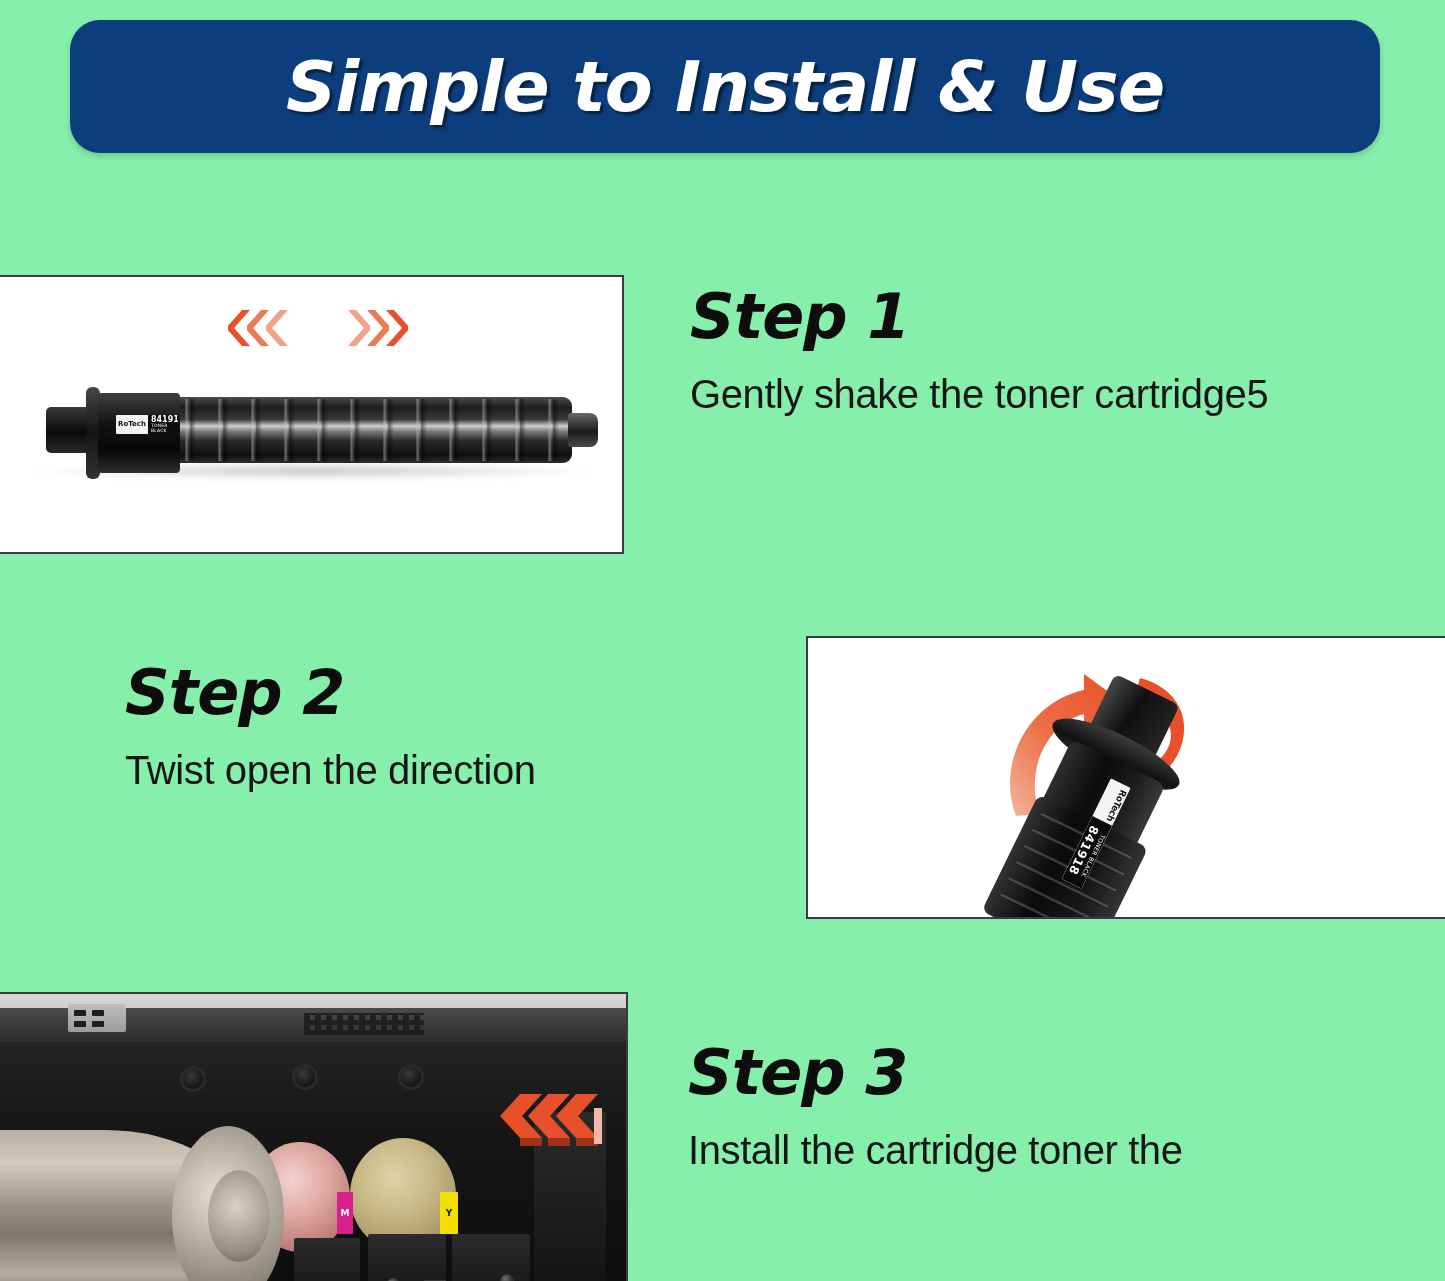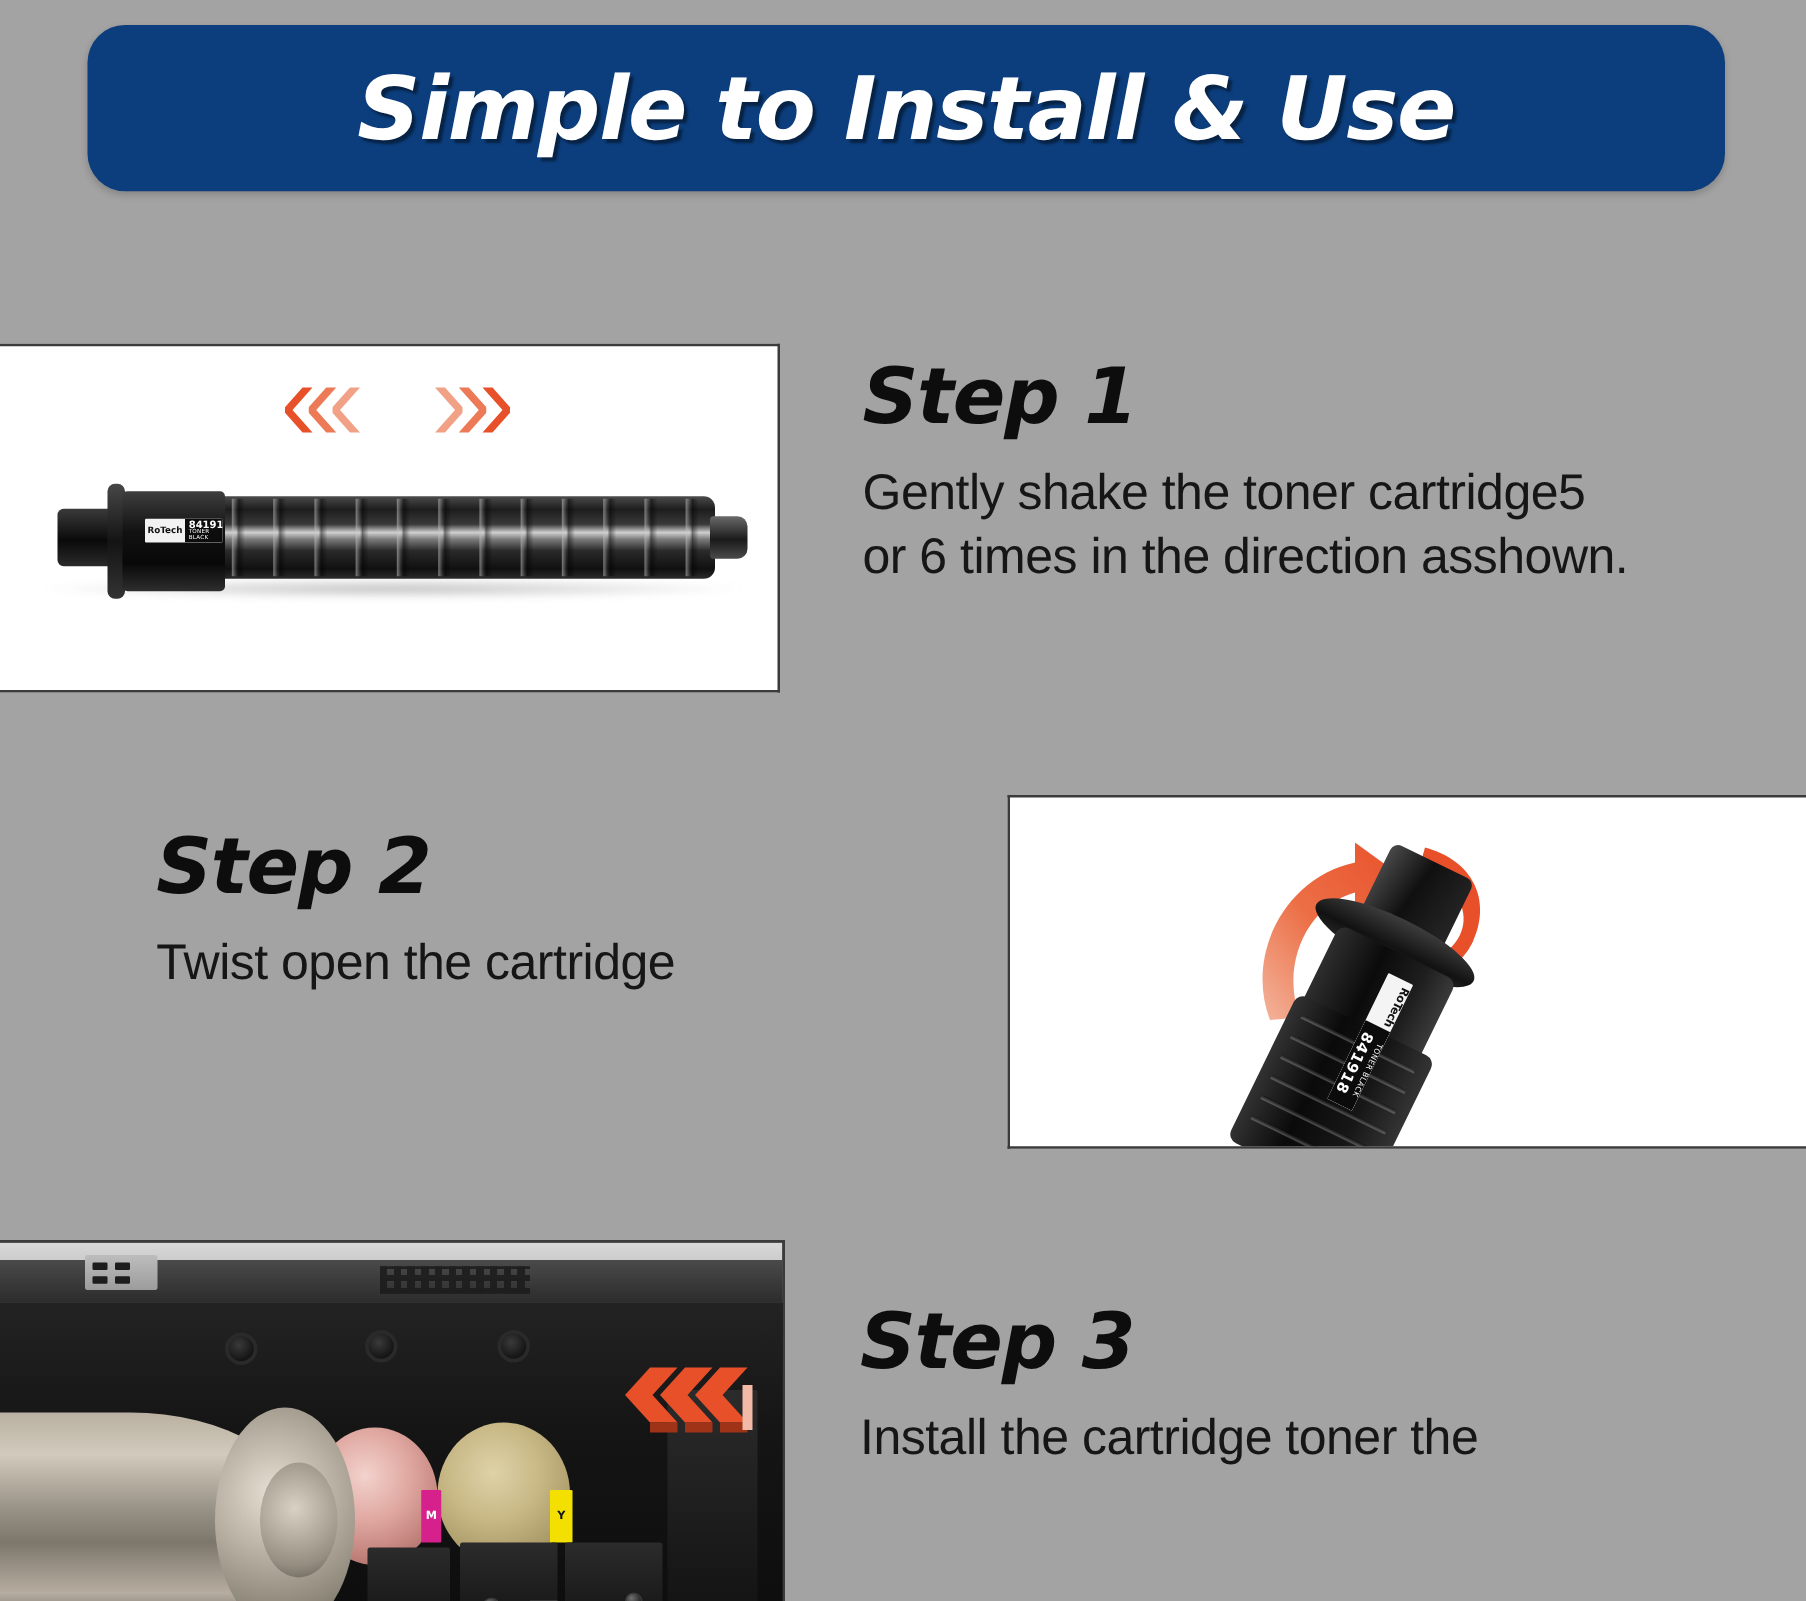--- a/index.html
+++ b/index.html
@@ -9,21 +9,21 @@
     height: 1281px;
     background: #ffffff;
     font-family: "Liberation Sans", sans-serif;
     overflow: hidden;
   }
 
   .page {
     position: relative;
     width: 1445px;
     height: 1281px;
-    background: #a3a3a3;
+    background: #86efac;
   }
 
   
   .header-banner {
     position: absolute;
     left: 70px;
     top: 20px;
     width: 1310px;
     height: 133px;
     background: #0c3e7d;
@@ -489,28 +489,27 @@
           <div class="sub">TONER BLACK</div>
         </div>
       </div>
     </div>
   </div>
 
   <div class="step-block step1-text">
     <div class="step-heading">Step 1</div>
     <div class="step-body">
       <span>Gently shake the toner cartridge5</span>
-      <span>or 6 times in the direction asshown.</span>
     </div>
   </div>
 
   <div class="step-block step2-text">
     <div class="step-heading">Step 2</div>
     <div class="step-body">
-      <span>Twist open the cartridge</span>
+      <span>Twist open the direction</span>
     </div>
   </div>
 
   <div class="panel panel-2">
 
     <svg class="twist-arrow" viewBox="0 0 235 165">
       <defs>
         <linearGradient id="twistGrad" x1="0" y1="1" x2="1" y2="0">
           <stop offset="0%" stop-color="#f3b49c"></stop>
           <stop offset="45%" stop-color="#ec6e45"></stop>

